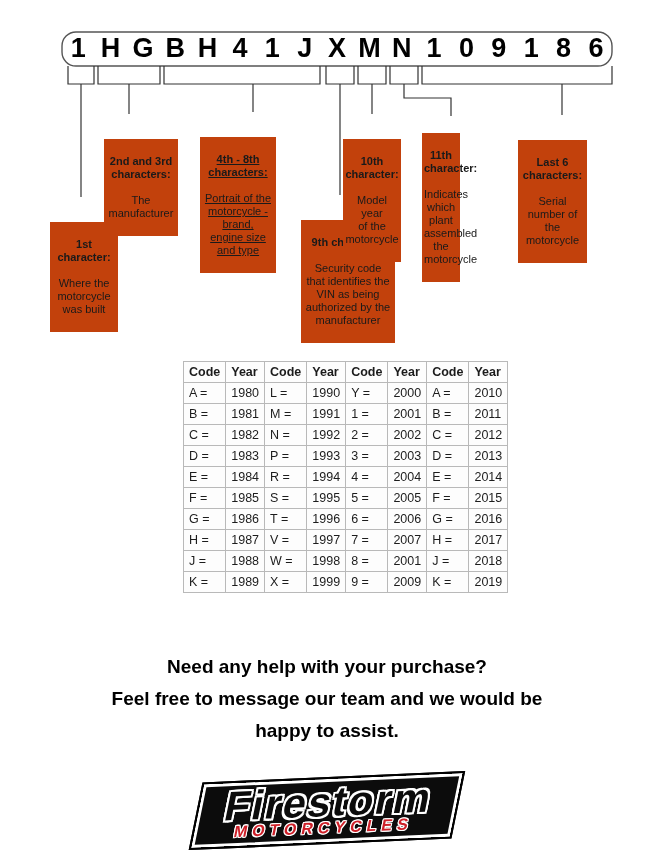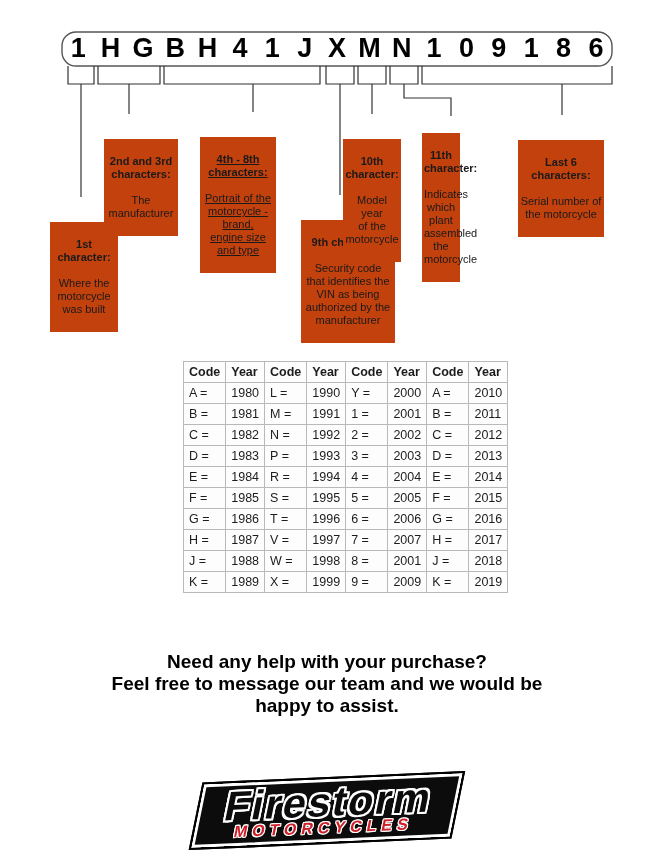--- a/index.html
+++ b/index.html
@@ -25,38 +25,38 @@
     margin-top:25px;
   }
   .callout .t { font-weight:bold; white-space:pre-line; }
   .callout .b { white-space:pre-line; }
   .co-1  { left:50px;  top:197px; width:68px; }
   .co-23 { left:104px; top:114px; width:74px; }
   .co-48 { left:200px; top:112px; width:76px;text-decoration:underline; }
   .co-9  { left:301px; top:195px; width:94px; }
   .co-10 { left:343px; top:114px; width:58px; }
   .co-11 { left:422px; top:108px; width:38px; }
-  .co-l6 { left:518px; top:115px; width:86px; }
+  .co-l6 { left:518px; top:115px; width:69px; }
   .source-line {
     position:absolute; left:55px; top:297px; font-size:11.5px; color:#111;
     white-space:pre;
   }
   
   .year-table { position:absolute; left:183px; top:361px; border-collapse:collapse; }
   .year-table th, .year-table td {
     border:1px solid #b9b9b9; font-size:12.5px; padding:2px 5px;
     text-align:left; color:#1c1c1c; background:#fdfdfd; height:21px;
   }
   .year-table th { font-weight:bold; }
   .col-code { width:37px; }
   .col-year { width:34px; }
   
   .help-text {
     position:absolute; left:0; top:651px; width:654px; text-align:center;
-    font-size:19px; font-weight:bold; line-height:22px; color:#000;
+    font-size:19px; font-weight:bold; line-height:32px; color:#000;
     white-space:pre-line;
   }
   
   .logo-wrap {
     position:absolute; left:50%; top:777px; transform:translateX(-50%) rotate(-2.5deg);
   }
   .logo-plate {
     transform:skewX(-14deg);
     background:#0c0c0c; border:2px solid #000;
     box-shadow: inset 0 0 0 3px #fff;

